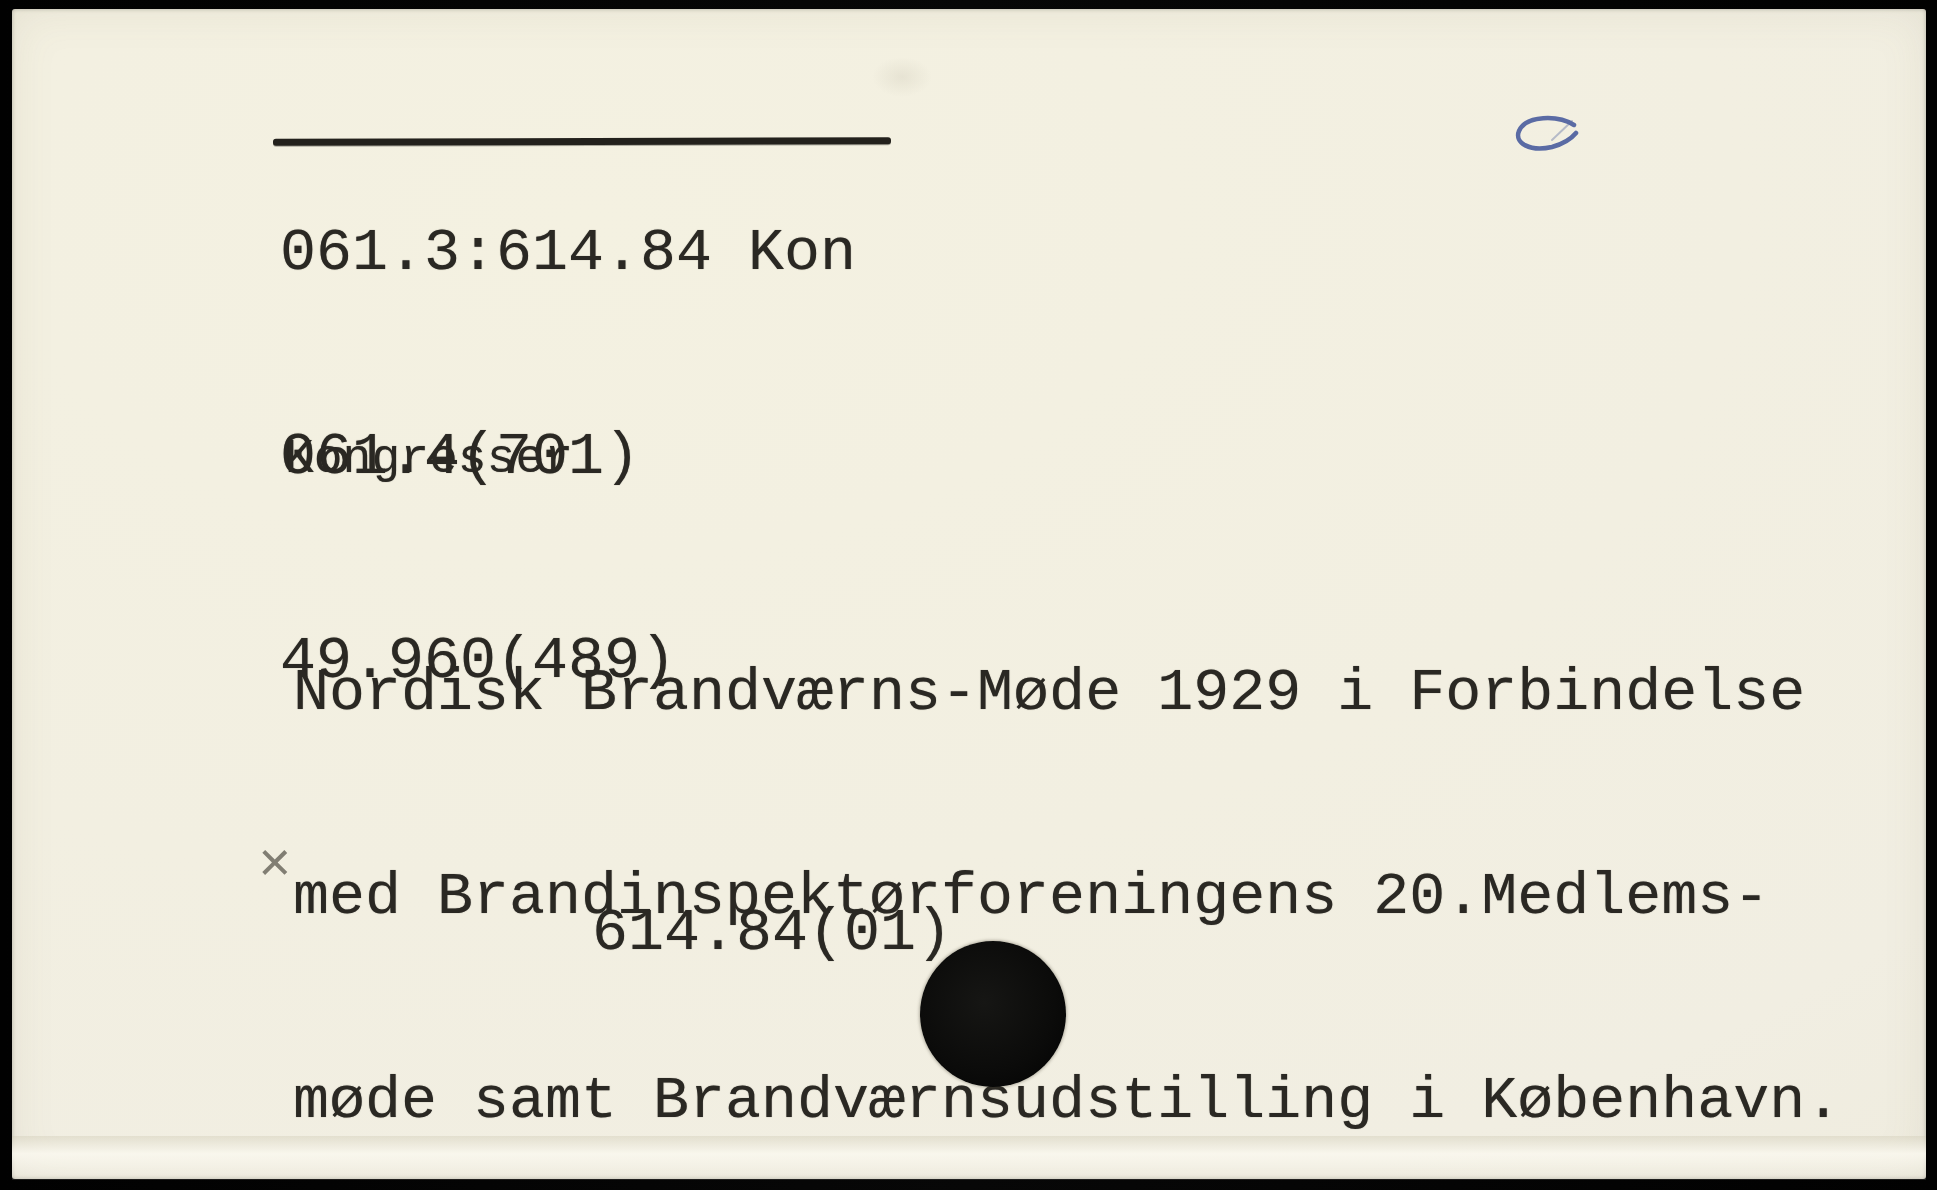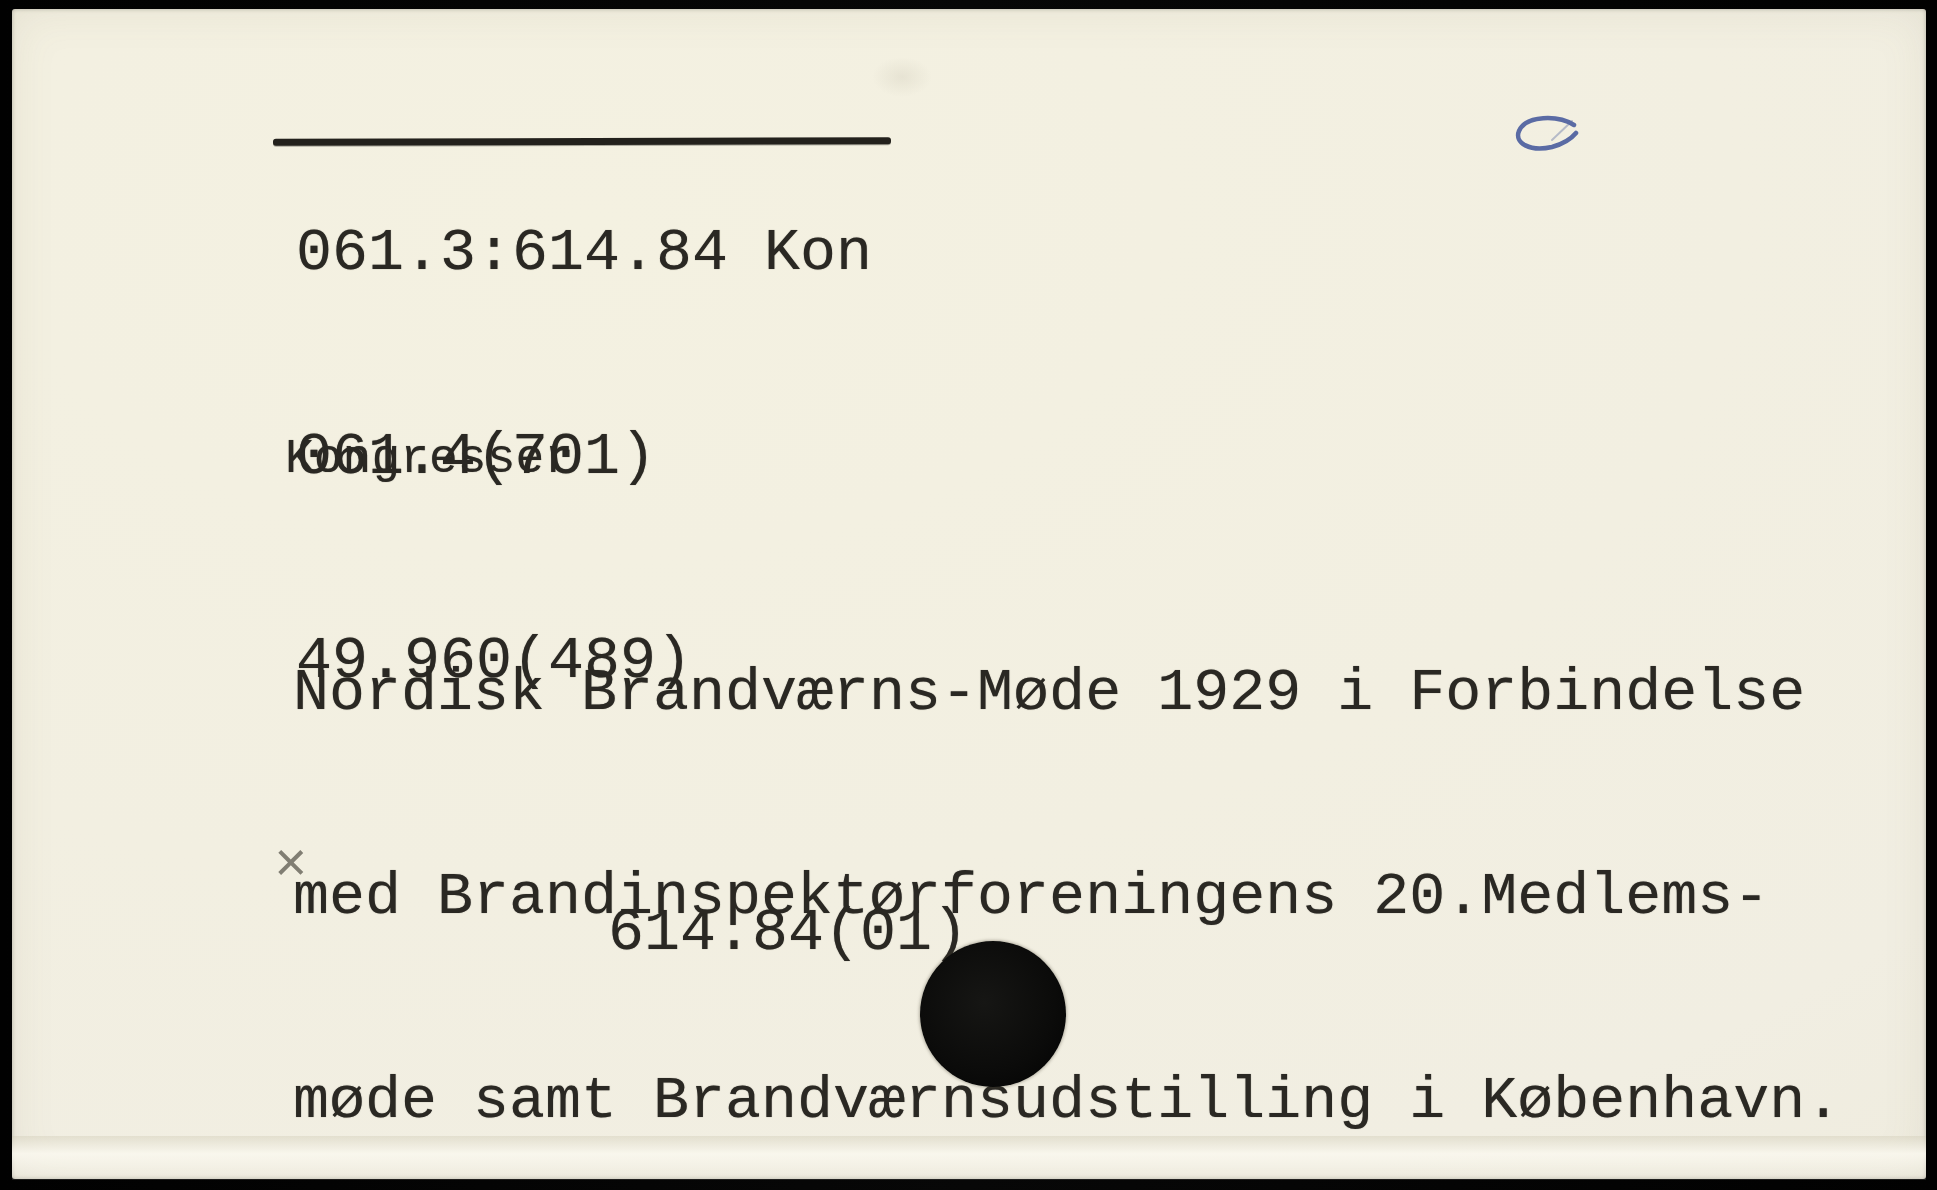--- a/index.html
+++ b/index.html
@@ -11,21 +11,21 @@
     font-family:"Liberation Mono","DejaVu Sans Mono",monospace;
   }
   .card{
     position:absolute;left:12px;top:9px;width:1914px;height:1170px;
     background:radial-gradient(120% 115% at 30% 18%, #f4f1e1 0%, #f2efe1 50%, #f1eee2 78%, #eeebdd 100%);
     border-radius:3px;
     box-shadow:inset 0 0 45px rgba(115,105,75,0.10), inset 0 0 4px rgba(0,0,0,0.25);
   }
   .ink{color:#2a2823;text-shadow:0 0 1px rgba(42,40,35,.55);}
   .cls-block{
-    position:absolute;left:284px;top:74px;
+    position:absolute;left:268px;top:74px;
     font-size:60px;line-height:68px;white-space:pre;
   }
   .underline-bar{
     position:absolute;left:261px;top:129px;width:618px;height:7px;
     background:#23211c;border-radius:3px;transform:rotate(-0.12deg);
     box-shadow:0 1px 0 rgba(35,33,28,.35);
   }
   .cls-l4{position:relative;padding-left:24px;}
   .cross{
     position:absolute;left:-22px;top:1px;

